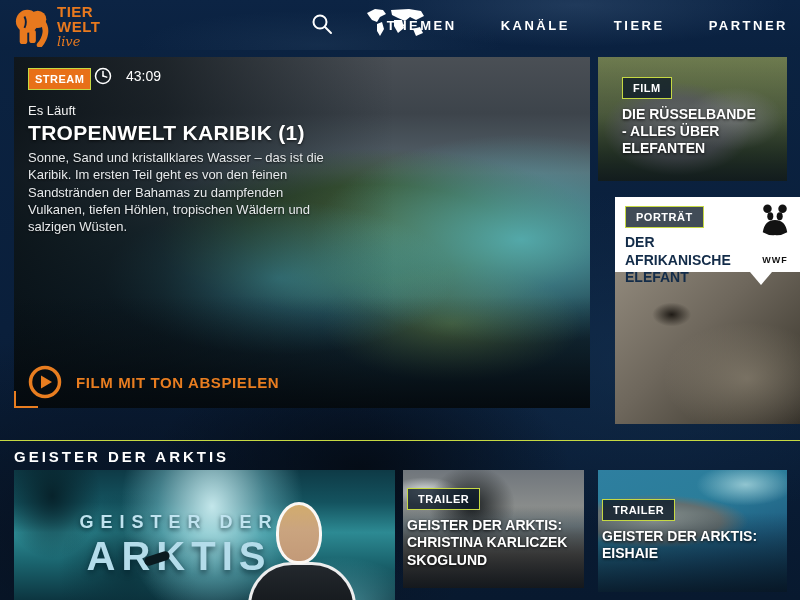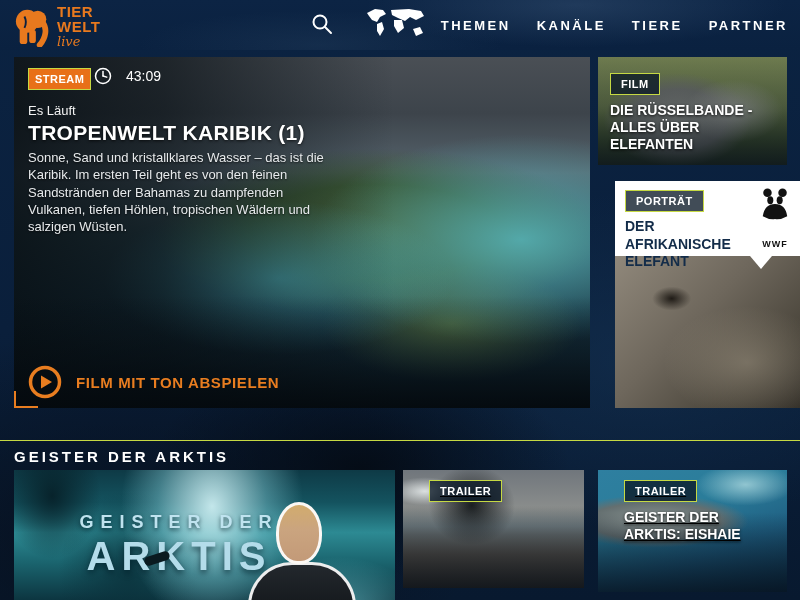--- a/index.html
+++ b/index.html
@@ -20,21 +20,21 @@
       radial-gradient(ellipse 260px 50px at 40% 90%, rgba(50,80,110,.25), rgba(50,80,110,0) 70%),
       linear-gradient(180deg,#0c2444 0%,#0a2140 100%);
   }
   .logo { position:absolute; left:14px; top:4px; display:flex; align-items:center; gap:5px; cursor:pointer; }
   .logo-text { display:flex; flex-direction:column; line-height:1; }
   .logo-text .w { color:#e8791e; font-weight:bold; font-size:15px; letter-spacing:.5px; }
   .logo-text .live { color:#e8791e; font-style:italic; font-size:13px; font-family:"DejaVu Serif", serif; margin-top:1px; }
   .iconbtn { position:absolute; background:none; border:none; cursor:pointer; }
   .search-btn { left:306px; top:10px; width:32px; height:30px; }
   .world-btn { left:364px; top:6px; width:64px; height:38px; }
-  .mainnav { position:absolute; right:12px; top:0; height:50px; display:flex; align-items:center; gap:26px; }
+  .mainnav { position:absolute; right:12px; top:0; height:50px; display:flex; align-items:center; gap:44px; }
   .mainnav a { color:#ffffff; text-decoration:none; font-size:13px; font-weight:600; letter-spacing:2.5px; cursor:pointer; }
 
   
   .hero { position:absolute; left:14px; top:57px; width:576px; height:351px; overflow:hidden;
     background:
       linear-gradient(0deg, rgba(4,9,13,.92) 0%, rgba(4,9,13,.45) 14%, rgba(4,9,13,0) 32%),
       linear-gradient(90deg, rgba(8,15,20,.88) 0%, rgba(8,15,20,.66) 26%, rgba(10,18,24,.25) 52%, rgba(10,18,24,0) 66%),
       radial-gradient(ellipse 250px 110px at 46% 63%, rgba(74,169,181,.8) 0%, rgba(74,169,181,0) 70%),
       radial-gradient(ellipse 300px 150px at 88% 52%, rgba(88,183,189,.85) 0%, rgba(88,183,189,0) 70%),
       radial-gradient(ellipse 200px 90px at 76% 76%, #4f6a41 0%, rgba(79,106,65,0) 65%),
@@ -47,29 +47,29 @@
   .hero-clock span { color:#fff; font-size:14px; }
   .now-playing { position:absolute; left:14px; top:46px; color:#f2f2f2; font-size:13px; }
   .hero-title { position:absolute; left:14px; top:64px; color:#ffffff; font-size:21px; font-weight:bold; letter-spacing:.3px; text-shadow:0 1px 3px rgba(0,0,0,.7); }
   .hero-desc { position:absolute; left:14px; top:92px; width:312px; color:#e7eaec; font-size:13px; line-height:1.33; text-shadow:0 1px 2px rgba(0,0,0,.7); }
   .play-row { position:absolute; left:14px; top:308px; display:flex; align-items:center; gap:14px; cursor:pointer; }
   .play-label { color:#e87d20; font-size:15px; font-weight:bold; letter-spacing:.6px; }
   .corner-bracket { position:absolute; left:0; bottom:0; width:24px; height:17px;
     border-left:2px solid #e87d20; border-bottom:2px solid #e87d20; }
 
   
-  .side-card1 { position:absolute; left:598px; top:57px; width:189px; height:108px; overflow:hidden;
-    display:flex; flex-direction:column; justify-content:flex-end; padding:12px; cursor:pointer;
+  .side-card1 { position:absolute; left:598px; top:57px; width:189px; height:124px; overflow:hidden;
+    display:flex; flex-direction:column; justify-content:flex-end; padding:24px; cursor:pointer;
     background:
       linear-gradient(0deg, rgba(8,16,26,.72) 0%, rgba(8,16,26,.30) 50%, rgba(8,16,26,.12) 100%),
       radial-gradient(ellipse 70px 45px at 72% 50%, #9a9d97 0%, rgba(154,157,151,0) 70%),
       radial-gradient(ellipse 95px 60px at 42% 58%, #8a8d89 0%, #6f726e 50%, rgba(111,114,110,0) 78%),
       linear-gradient(180deg,#7c8a56 0%,#66764a 45%,#41542f 78%,#2c3c26 100%);
   }
-  .side-card2 { position:absolute; left:598px; top:181px; width:188px; height:227px; cursor:pointer;padding-left:17px; }
+  .side-card2 { position:absolute; left:598px; top:197px; width:188px; height:227px; cursor:pointer;padding-left:17px; }
   .sc2-head { position:relative; width:189px; height:75px; background:#ffffff; padding:9px 10px 0 10px; }
   .sc2-title { color:#132c49; font-size:14px; font-weight:bold; line-height:1.25; width:130px; margin-top:6px; }
   .sc2-pointer { position:absolute; left:152px; top:75px; width:0; height:0; z-index:2;
     border-left:11px solid transparent; border-right:11px solid transparent; border-top:13px solid #ffffff; }
   .sc2-photo { width:189px; height:152px;
     background:
       radial-gradient(ellipse 26px 16px at 30% 28%, #1f1b16 0%, rgba(31,27,22,0) 75%),
       radial-gradient(ellipse 120px 80px at 70% 70%, rgba(160,150,132,.5) 0%, rgba(160,150,132,0) 70%),
       linear-gradient(135deg,#90887b 0%,#6e675c 42%,#4c473d 75%,#35312a 100%);
   }
@@ -100,21 +100,21 @@
     color:#b4dcea; font-size:40px; font-weight:bold; letter-spacing:6px; text-shadow:0 3px 6px rgba(0,30,40,.75); }
   .diver { position:absolute; left:130px; top:84px; width:26px; height:9px; border-radius:5px;
     background:#0a1a20; transform:rotate(-18deg); }
   .woman-head { position:absolute; left:262px; top:32px; width:46px; height:62px; border-radius:50% 50% 46% 46%;
     background:linear-gradient(180deg,#d2ac6e 0%,#caa47f 45%,#c39a78 100%);
     border:3px solid rgba(255,255,255,.92); }
   .woman-body { position:absolute; left:234px; top:92px; width:108px; height:44px; border-radius:50px 50px 0 0;
     background:linear-gradient(180deg,#23282d 0%,#15191d 100%); border:3px solid rgba(255,255,255,.92); border-bottom:none; }
 
   .trailer-card { position:absolute; top:470px; overflow:hidden; display:flex; flex-direction:column;
-    justify-content:flex-start; padding:10px 12px 11px 26px; cursor:pointer;text-decoration:underline; }
+    justify-content:center; padding:10px 12px 11px 4px; cursor:pointer; }
   .card-b { left:403px; width:181px; height:118px;
     background:
       linear-gradient(0deg, rgba(6,12,20,.82) 0%, rgba(6,12,20,.35) 45%, rgba(6,12,20,0) 70%),
       radial-gradient(ellipse 60px 55px at 38% 30%, rgba(20,24,26,.95) 0%, rgba(20,24,26,0) 72%),
       radial-gradient(ellipse 50px 20px at 12% 18%, rgba(235,240,240,.85) 0%, rgba(235,240,240,0) 70%),
       linear-gradient(180deg,#70767c 0%,#8a8d8c 32%,#7d8a8e 48%,#6b655c 72%,#554f46 100%);
   }
   .card-c { left:598px; width:189px; height:122px;
     background:
       linear-gradient(0deg, rgba(5,14,26,.8) 0%, rgba(5,14,26,.3) 42%, rgba(5,14,26,0) 65%),
@@ -224,20 +224,21 @@
   <section class="arktis-poster">
     <div class="poster-line1">GEISTER DER</div>
     <div class="poster-line2">ARKTIS</div>
     <div class="diver"></div>
     <div class="woman-body"></div>
     <div class="woman-head"></div>
   </section>
 
   <section class="trailer-card card-b">
     <span class="badge-outline">TRAILER</span>
+    <div class="card-title">GEISTER DER ARKTIS: CHRISTINA KARLICZEK SKOGLUND</div>
   </section>
 
   <section class="trailer-card card-c">
     <span class="badge-outline">TRAILER</span>
     <div class="card-title">GEISTER DER ARKTIS: EISHAIE</div>
   </section>
 
 </div>
 
 </body></html>

